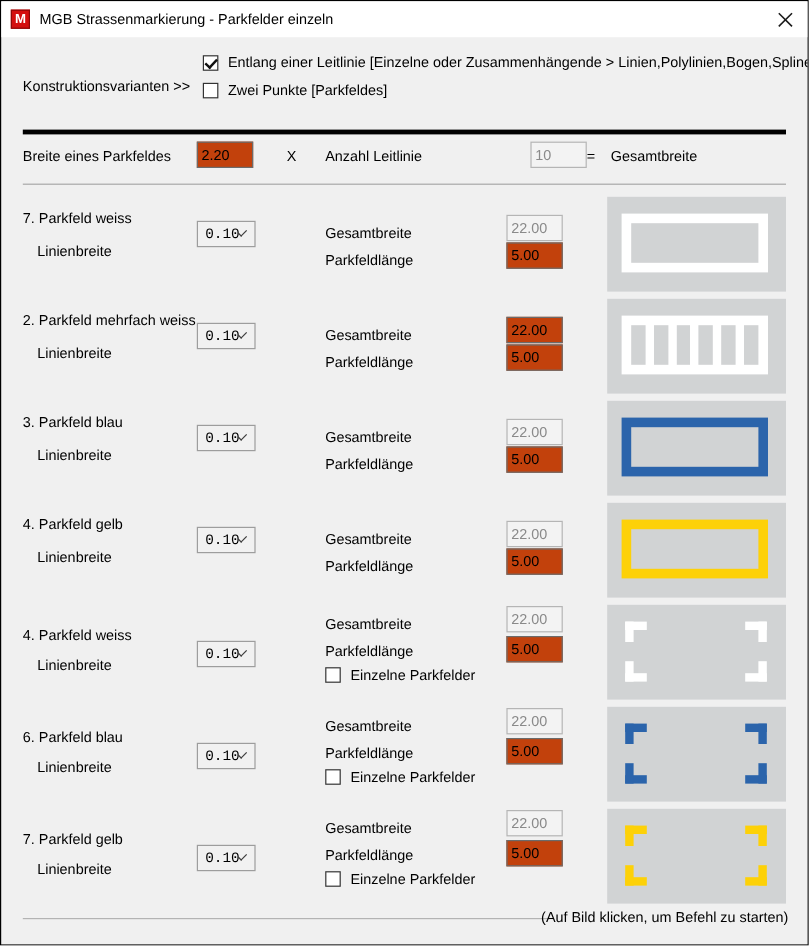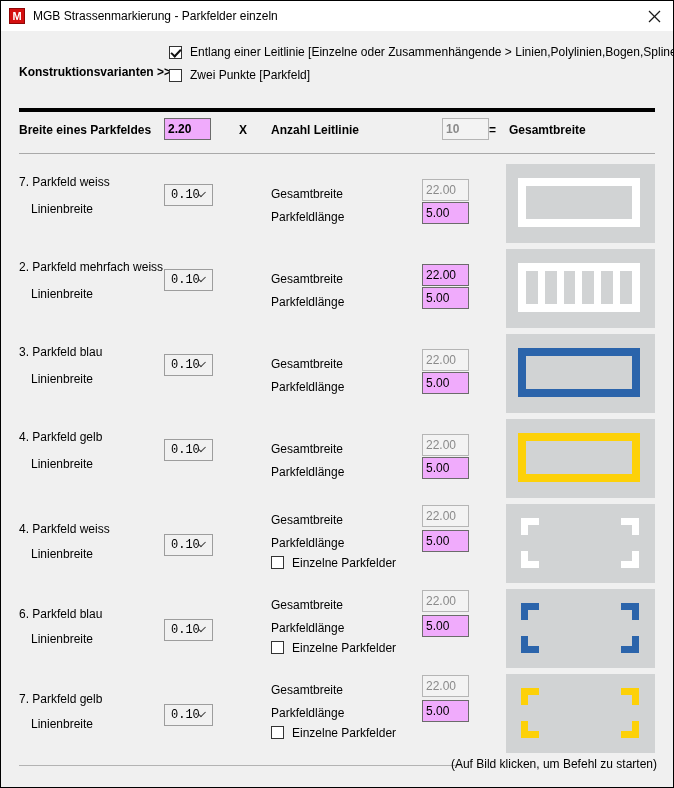--- a/index.html
+++ b/index.html
@@ -20,22 +20,22 @@
   .cbx { width:13px; height:13px; background:#fff; border:1px solid #333; position:relative; flex:0 0 13px; cursor:pointer; }
   .cbx.checked::after { content:""; position:absolute; left:3px; top:0px; width:4px; height:8px;
                         border-right:2px solid #111; border-bottom:2px solid #111; transform:rotate(43deg); }
   .opt-label { margin-left:8px; white-space:nowrap; }
 
   .divider-thick { position:absolute; left:18px; right:18px; top:107px; height:4px;
                    background:linear-gradient(#000 0 40%, #6e6e6e 40% 60%, #000 60% 100%); }
   .divider-thin  { position:absolute; left:18px; right:18px; top:152px; height:1px; background:#a9a9a9; }
 
   
-  .p-abs { position:absolute; white-space:nowrap;font-weight:bold; }
-  .tbox { height:22px; border:1px solid #6b6b6b; background:#f0abfc; font-family:"Liberation Sans",sans-serif;
+  .p-abs { position:absolute; white-space:nowrap; }
+  .tbox { height:22px; border:1px solid #6b6b6b; background:#c2410c; font-family:"Liberation Sans",sans-serif;
           font-size:12px; padding:0 3px; color:#000; width:47px; }
   .tbox.dis { border:1px solid #b5b5b5; background:#f3f3f3; color:#8a8a8a; }
 
   
   .combo { position:absolute; width:49px; height:22px; background:#f1f1f1; border:1px solid #9d9d9d;
            display:flex; align-items:center; cursor:pointer; }
   .combo-val { padding-left:6px; flex:1; }
   .chev { width:7px; height:7px; border-right:1.4px solid #3c3c3c; border-bottom:1.4px solid #3c3c3c;
           transform:rotate(45deg); margin:-3px 8px 0 0; }
 
@@ -94,21 +94,21 @@
   </div>
 
   <div class="p-abs konstr-label">Konstruktionsvarianten &gt;&gt;</div>
 
   <div class="opt opt-0">
     <span class="cbx checked"></span>
     <span class="opt-label">Entlang einer Leitlinie [Einzelne oder Zusammenhängende &gt; Linien,Polylinien,Bogen,Spline,Kreis]</span>
   </div>
   <div class="opt opt-1">
     <span class="cbx"></span>
-    <span class="opt-label">Zwei Punkte [Parkfeld]</span>
+    <span class="opt-label">Zwei Punkte [Parkfeldes]</span>
   </div>
 
   <div class="divider-thick"></div>
 
   <div class="p-abs" style="left:18px; top:122px;">Breite eines Parkfeldes</div>
   <input class="tbox p-abs" style="left: 163px; top: 117px;" value="2.20">
   <div class="p-abs" style="left:238px; top:122px;">X</div>
   <div class="p-abs" style="left:270px; top:122px;">Anzahl Leitlinie</div>
   <input class="tbox dis p-abs" style="left: 441px; top: 117px;" disabled="" value="10">
   <div class="p-abs" style="left:488px; top:122px;">=</div>

